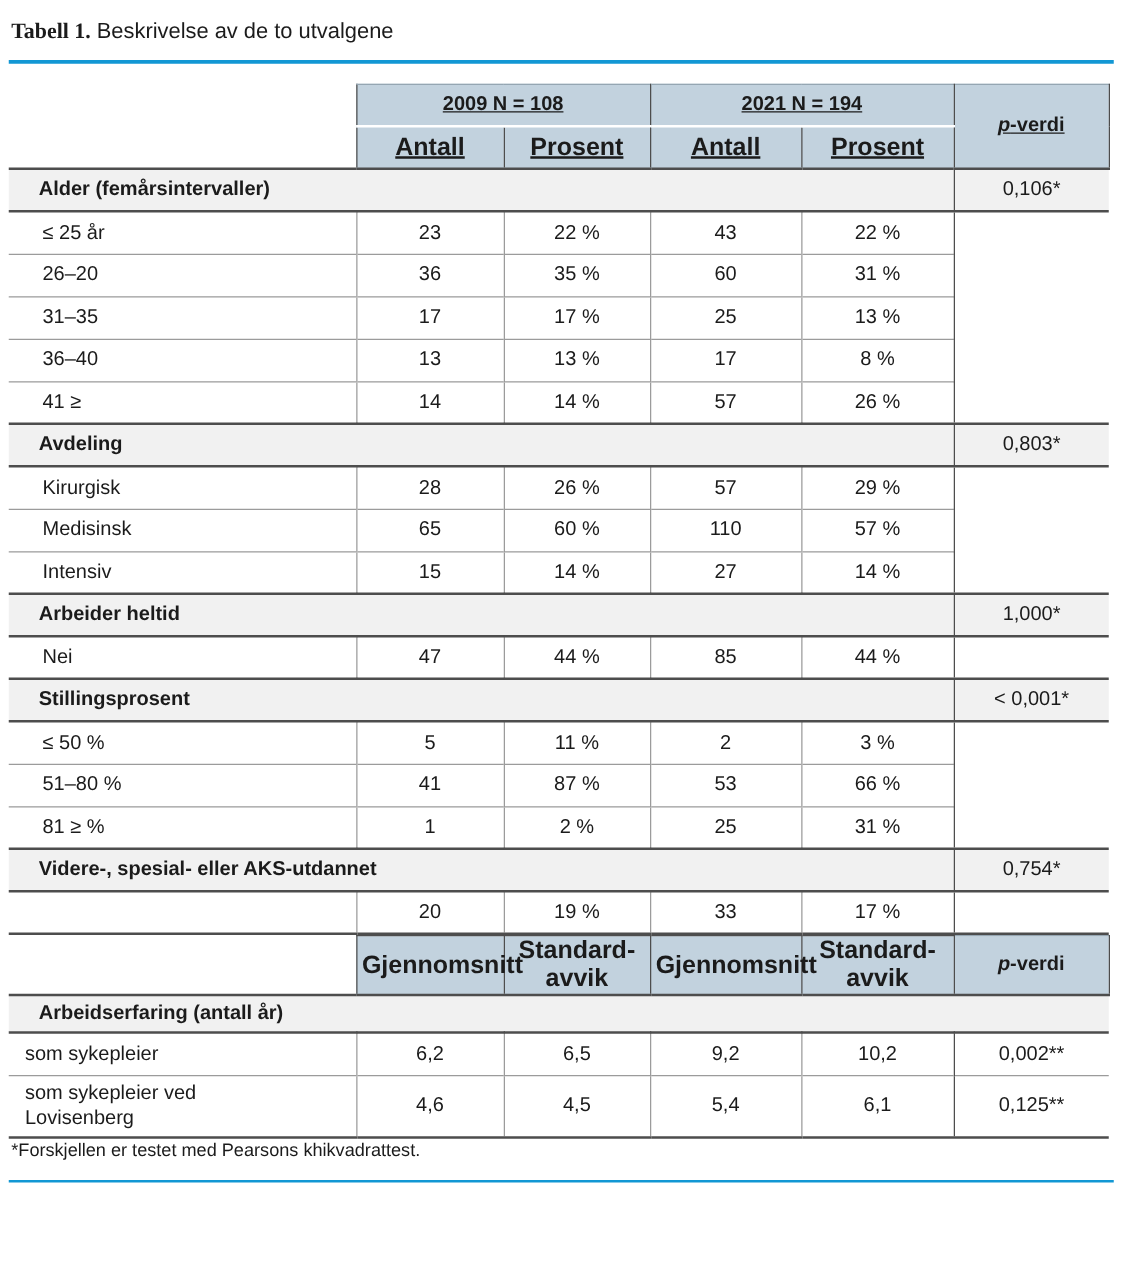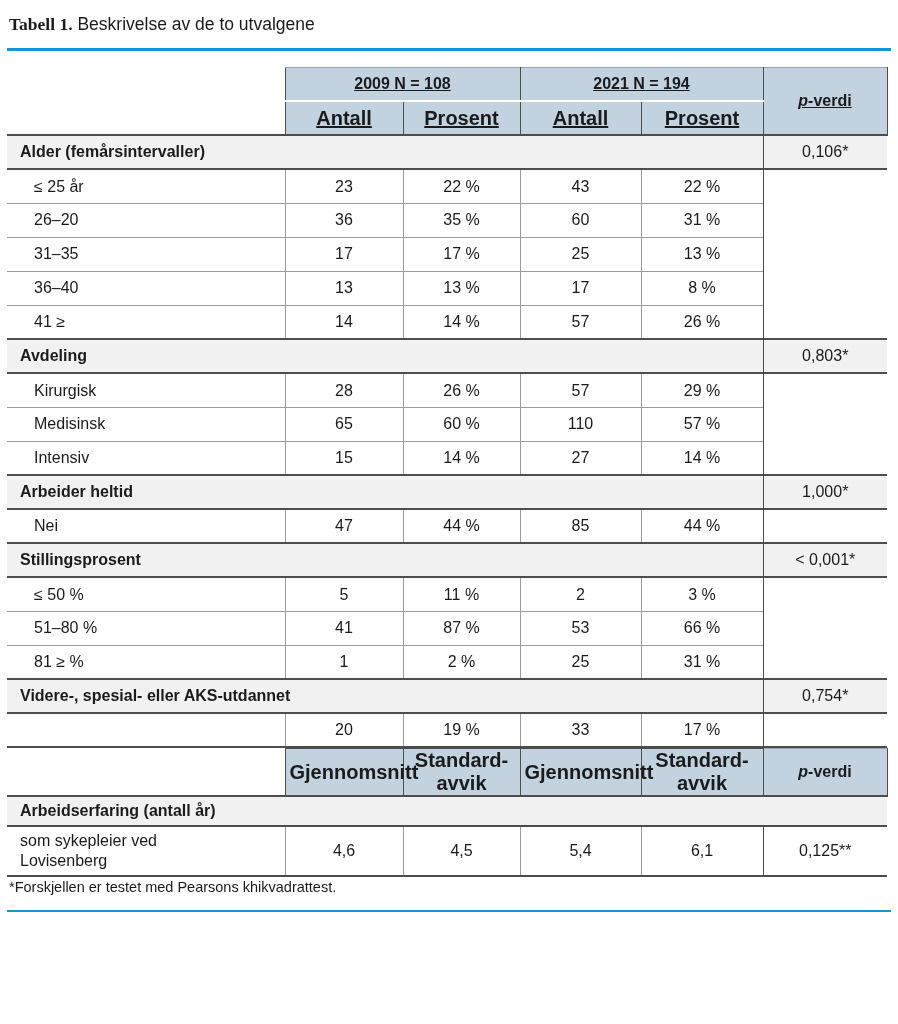--- a/index.html
+++ b/index.html
@@ -32,21 +32,21 @@
   .hp     { font-size:16px; border-top-color:#95a6b2; border-bottom:2px solid #4d4d4d; }
   .hp i   { font-style:italic; }
 
   .t1 thead tr { height:34px;text-decoration:underline; }
   .t1 tbody tr { height:34px; }
 
   .sec-label, .sec-p, .sec-full {
     background:#f1f1f1;
     border-top:2px solid #4d4d4d; border-bottom:2px solid #4d4d4d;
   }
-  .sec-label, .sec-full { font-weight:700; text-align:left; padding-left:13px; }
+  .sec-label, .sec-full { font-weight:700; text-align:left; padding-left:24px; }
   .sec-p { text-align:center; border-left:1px solid #4d4d4d; }
 
   .lab { text-align:left; padding-left:27px; border-top:1px solid #9b9b9b; }
   .num { text-align:center; border-top:1px solid #9b9b9b; border-left:1px solid #9b9b9b; }
   .pm  { border-left:1px solid #4d4d4d; }
   .pcol{ text-align:center; border-top:1px solid #9b9b9b; border-left:1px solid #4d4d4d; }
   .t1 tbody tr:last-child td { border-bottom:2px solid #4d4d4d; }
 
   .t2 { }
   .t2 thead tr { height:46px; }
@@ -234,20 +234,28 @@
         <th class="hsub">Gjennomsnitt</th>
         <th class="hsub">Standard-
 avvik</th>
         <th class="hp"><i>p</i><span>-verdi</span></th>
       </tr>
     </thead>
     <tbody>
       <tr class="secrow">
         <td class="sec-full" colspan="6">Arbeidserfaring (antall år)</td>
       </tr>
+      <tr class="d">
+        <td class="lab lab2">som sykepleier</td>
+        <td class="num">6,2</td>
+        <td class="num">6,5</td>
+        <td class="num">9,2</td>
+        <td class="num">10,2</td>
+        <td class="pcol">0,002**</td>
+      </tr>
       <tr class="d tall">
         <td class="lab lab2">som sykepleier ved
 Lovisenberg</td>
         <td class="num">4,6</td>
         <td class="num">4,5</td>
         <td class="num">5,4</td>
         <td class="num">6,1</td>
         <td class="pcol">0,125**</td>
       </tr>
     </tbody>

